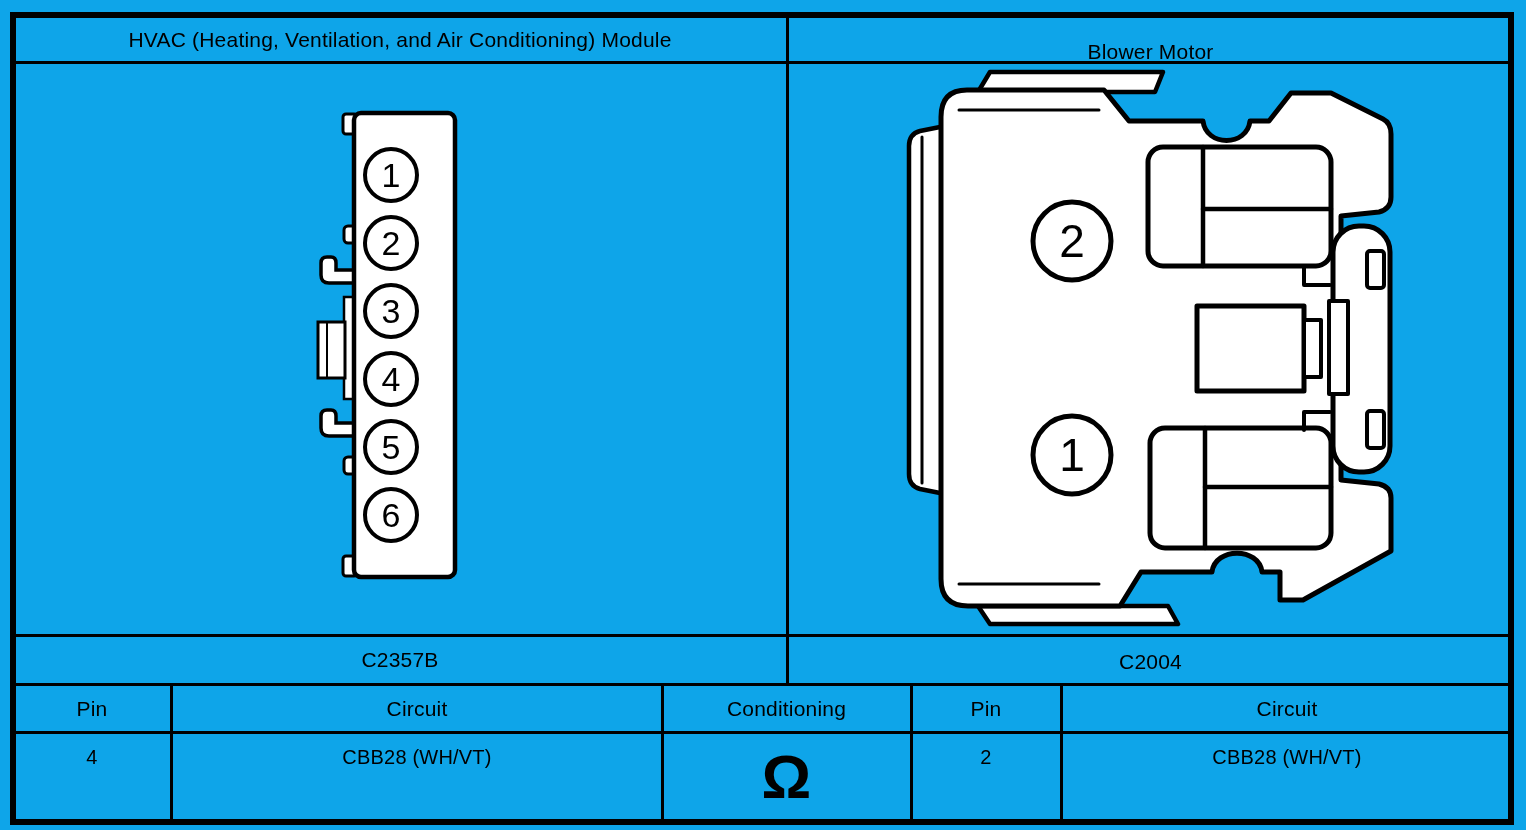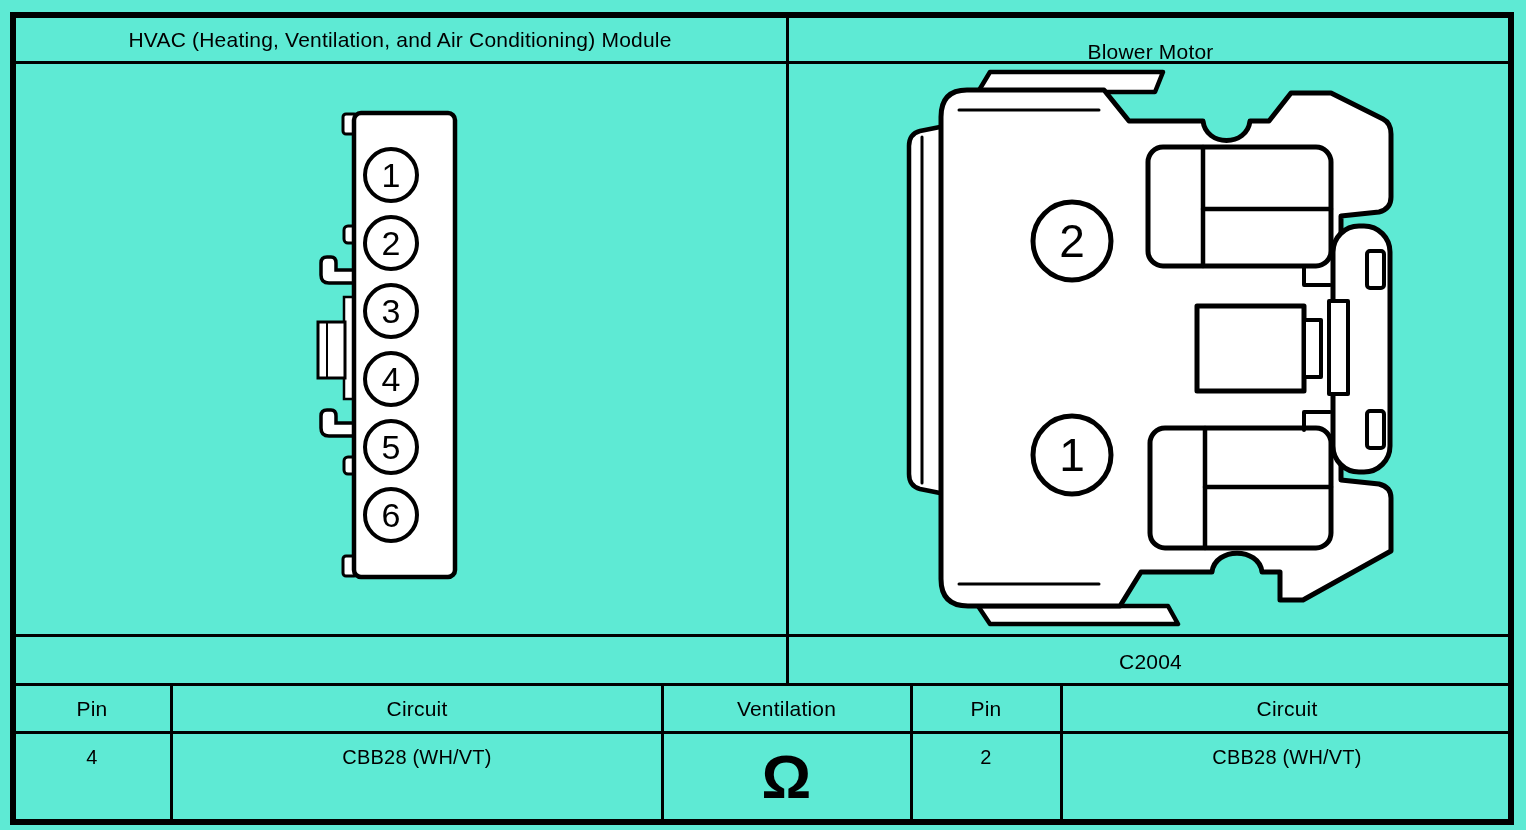--- a/index.html
+++ b/index.html
@@ -1,16 +1,16 @@
 <!DOCTYPE html>
 <html><head>
 <meta charset="utf-8">
 <style>
   html,body{margin:0;padding:0;background:#888;}
-  #stage{position:relative;width:1526px;height:830px;background:#5eead4;
+  #stage{position:relative;width:1526px;height:830px;background:#0ea5e9;
          font-family:"Liberation Sans",sans-serif;color:#000;overflow:hidden;}
   .abs{position:absolute;}
   .line{position:absolute;background:#000;}
   .cell{position:absolute;display:flex;align-items:center;justify-content:center;
         font-size:21px;color:#000;letter-spacing:0.2px;}
   .cell.top{align-items:flex-start;padding-top:10px;box-sizing:border-box;font-size:20px;}
   .omega{font-size:62px;font-weight:bold;line-height:1;}
   svg text{font-family:"Liberation Sans",sans-serif;fill:#000;}
 </style>
 </head>
@@ -103,25 +103,26 @@
 
       <circle cx="1072" cy="241" r="39" fill="#fff" stroke="#000" stroke-width="5"></circle>
       <circle cx="1072" cy="455" r="39" fill="#fff" stroke="#000" stroke-width="5"></circle>
     </g>
     <g font-size="46" text-anchor="middle">
       <text x="1072" y="257">2</text>
       <text x="1072" y="471">1</text>
     </g>
   </svg>
 
+  <div class="cell" style="left:16px;top:637px;width:768px;height:46px;">C2357B</div>
   <div class="cell" style="left:791px;top:637px;width:719px;height:50px;">C2004</div>
 
   <div class="cell" style="left:16px;top:686px;width:152px;height:45px;">Pin</div>
   <div class="cell" style="left:175px;top:686px;width:484px;height:45px;">Circuit</div>
-  <div class="cell" style="left:665px;top:686px;width:243px;height:45px;">Ventilation</div>
+  <div class="cell" style="left:665px;top:686px;width:243px;height:45px;">Conditioning</div>
   <div class="cell" style="left:914px;top:686px;width:144px;height:45px;">Pin</div>
   <div class="cell" style="left:1064px;top:686px;width:446px;height:45px;">Circuit</div>
 
   <div class="cell top" style="left:16px;top:736px;width:152px;height:82px;">4</div>
   <div class="cell top" style="left:175px;top:736px;width:484px;height:82px;">CBB28 (WH/VT)</div>
   <div class="cell omega" style="left:665px;top:733px;width:243px;height:88px;">Ω</div>
   <div class="cell top" style="left:914px;top:736px;width:144px;height:82px;">2</div>
   <div class="cell top" style="left:1064px;top:736px;width:446px;height:82px;">CBB28 (WH/VT)</div>
 
 </div>

